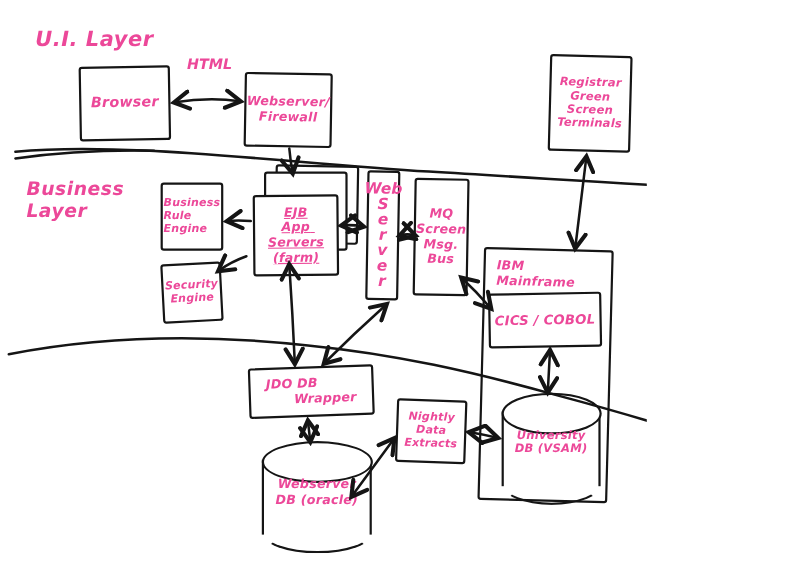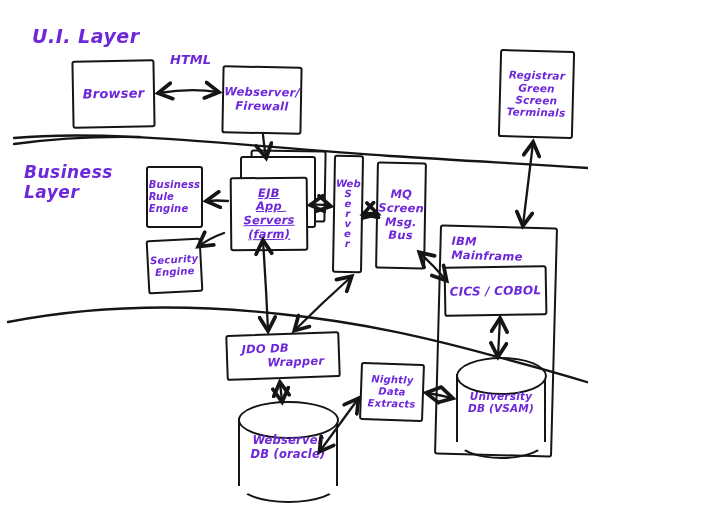--- a/index.html
+++ b/index.html
@@ -1,18 +1,18 @@
 <!DOCTYPE html>
 <html><head>
 <meta charset="utf-8">
 <style>
   html,body{margin:0;padding:0;background:#ffffff;}
   .canvas{
     position:relative;width:588px;height:523px;background:#ffffff;overflow:hidden;
-    font-family:"DejaVu Sans",sans-serif;color:#6d28d9;
+    font-family:"DejaVu Sans",sans-serif;color:#ec4899;
   }
   
   .box{
     position:absolute;border:2.5px solid #151515;background:#ffffff;
     display:flex;align-items:center;justify-content:center;text-align:center;
     border-radius:3px;box-sizing:border-box;
   }
   .lbl{
     white-space:pre-wrap;font-style:italic;font-weight:600;
     font-size:11.5px;line-height:1.18;letter-spacing:.2px;
@@ -75,21 +75,21 @@
 App Servers
 (farm)</span>
   </div>
 
   <div class="box" style="left:147px;top:239px;width:55px;height:54px;transform:rotate(-3deg);">
     <span class="lbl" style="font-size:10px;">Security
 Engine</span>
   </div>
 
   <div class="box" style="left:333px;top:155px;width:30px;height:118px;transform:rotate(1deg);">
-    <span class="lbl" style="font-size:10px;line-height:1.0;">Web
+    <span class="lbl" style="font-size:14px;line-height:1.0;">Web
 S
 e
 r
 v
 e
 r</span>
   </div>
 
   <div class="box" style="left:376px;top:162px;width:50px;height:107px;transform:rotate(1deg);">
     <span class="lbl">MQ

